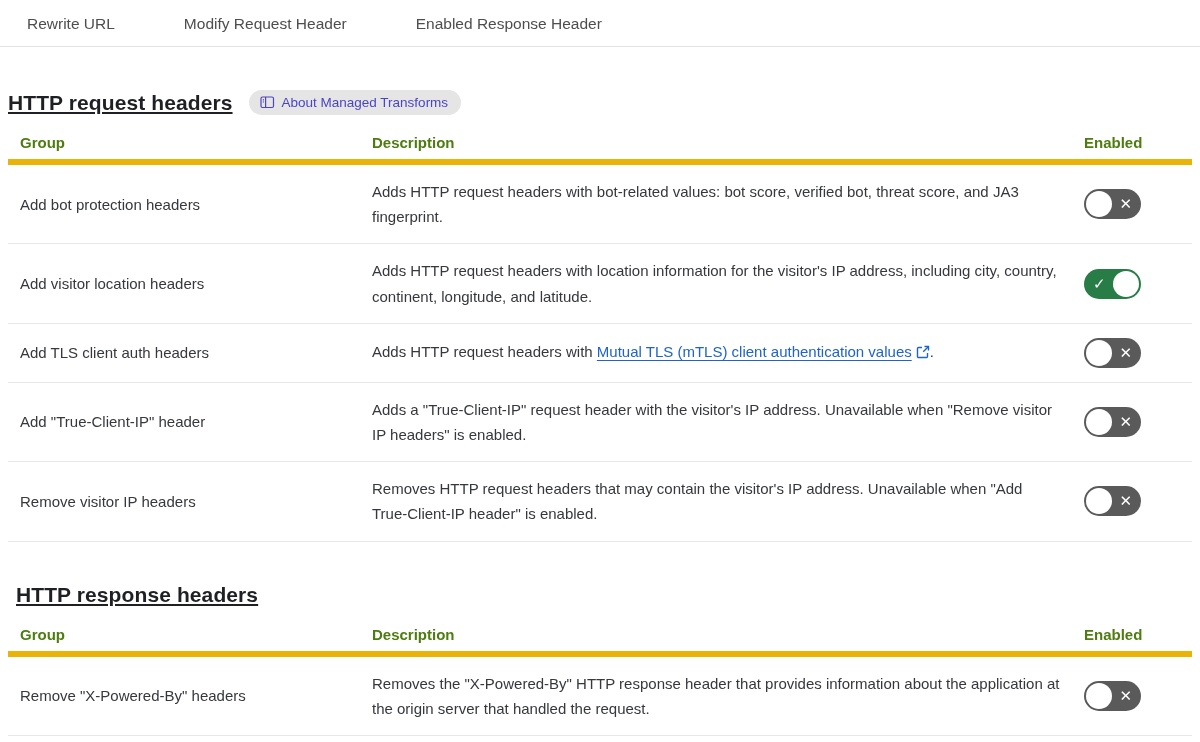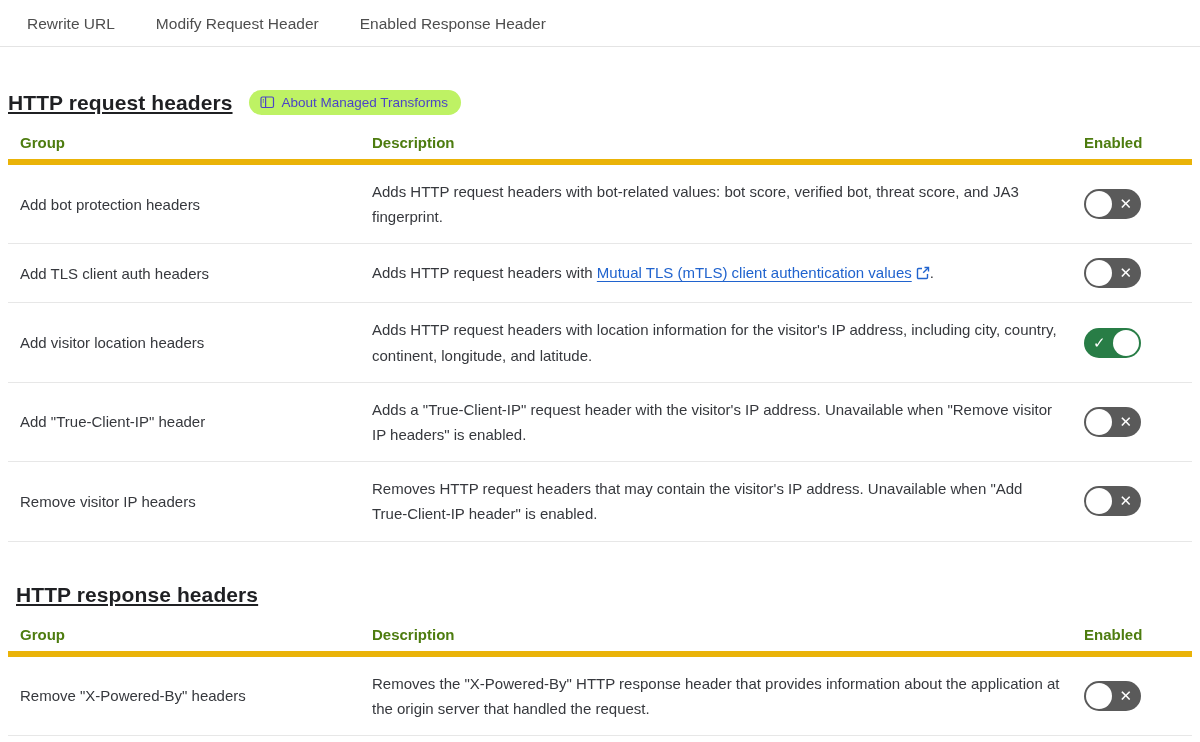--- a/index.html
+++ b/index.html
@@ -10,20 +10,21 @@
     color: #32343a;
     overflow: hidden;
   }
 
   
   .tabbar {
     display: flex;
     align-items: stretch;
     padding-left: 10px;
     border-bottom: 1px solid #e4e4e4;
+    gap: 28px;
   }
   .tab {
     padding: 15px 17px 11px 17px;
     font-size: 15.5px;
     color: #4e4e4e;
     border-bottom: 3px solid transparent;
     margin-bottom: -1px;
     margin-right: 7px;
     cursor: pointer;
     white-space: nowrap;
@@ -47,21 +48,21 @@
     color: #1f2023;
     letter-spacing: 0.1px;
     text-decoration: underline;
   }
   .about-badge {
     display: inline-flex;
     align-items: center;
     gap: 7px;
     margin-left: 16px;
     padding: 5px 13px 5px 11px;
-    background: #bef264;
+    background: #e5e5e5;
     border-radius: 14px;
     color: #4c44c6;
     font-size: 13.5px;
     cursor: pointer;
     text-decoration: none;
   }
   .about-badge svg { display: block; }
 
   
   table.mt-table {
@@ -171,42 +172,42 @@
       <td class="desc-cell">Adds HTTP request headers with bot-related values: bot score, verified bot, threat score, and JA3 fingerprint.</td>
       <td>
         <div class="toggle off">
           <span class="knob"></span>
           <span class="mark mark-x">✕</span>
 
         </div>
       </td>
     </tr>
     <tr>
+      <td>Add visitor location headers</td>
+      <td class="desc-cell">Adds HTTP request headers with location information for the visitor's IP address, including city, country, continent, longitude, and latitude.</td>
+      <td>
+        <div class="toggle on">
+          <span class="knob"></span>
+
+          <span class="mark mark-check">✓</span>
+        </div>
+      </td>
+    </tr>
+    <tr>
       <td>Add TLS client auth headers</td>
       <td class="desc-cell"><span>Adds HTTP request headers with </span><a class="desc-link">Mutual TLS (mTLS) client authentication values</a><span class="ext-icon"><svg width="14" height="14" viewBox="0 0 14 14" fill="none" stroke="#2063ce" stroke-width="1.4">
               <path d="M11.5 8v3.5a1 1 0 0 1-1 1H2.5a1 1 0 0 1-1-1V3.5a1 1 0 0 1 1-1H6"></path>
               <path d="M8.5 1.5h4v4"></path>
               <path d="M12.3 1.7 7.2 6.8"></path>
             </svg></span><span>.</span></td>
       <td>
         <div class="toggle off">
           <span class="knob"></span>
           <span class="mark mark-x">✕</span>
 
-        </div>
-      </td>
-    </tr>
-    <tr>
-      <td>Add visitor location headers</td>
-      <td class="desc-cell">Adds HTTP request headers with location information for the visitor's IP address, including city, country, continent, longitude, and latitude.</td>
-      <td>
-        <div class="toggle on">
-          <span class="knob"></span>
-
-          <span class="mark mark-check">✓</span>
         </div>
       </td>
     </tr>
     <tr>
       <td>Add "True-Client-IP" header</td>
       <td class="desc-cell">Adds a "True-Client-IP" request header with the visitor's IP address. Unavailable when "Remove visitor IP headers" is enabled.</td>
       <td>
         <div class="toggle off">
           <span class="knob"></span>
           <span class="mark mark-x">✕</span>

